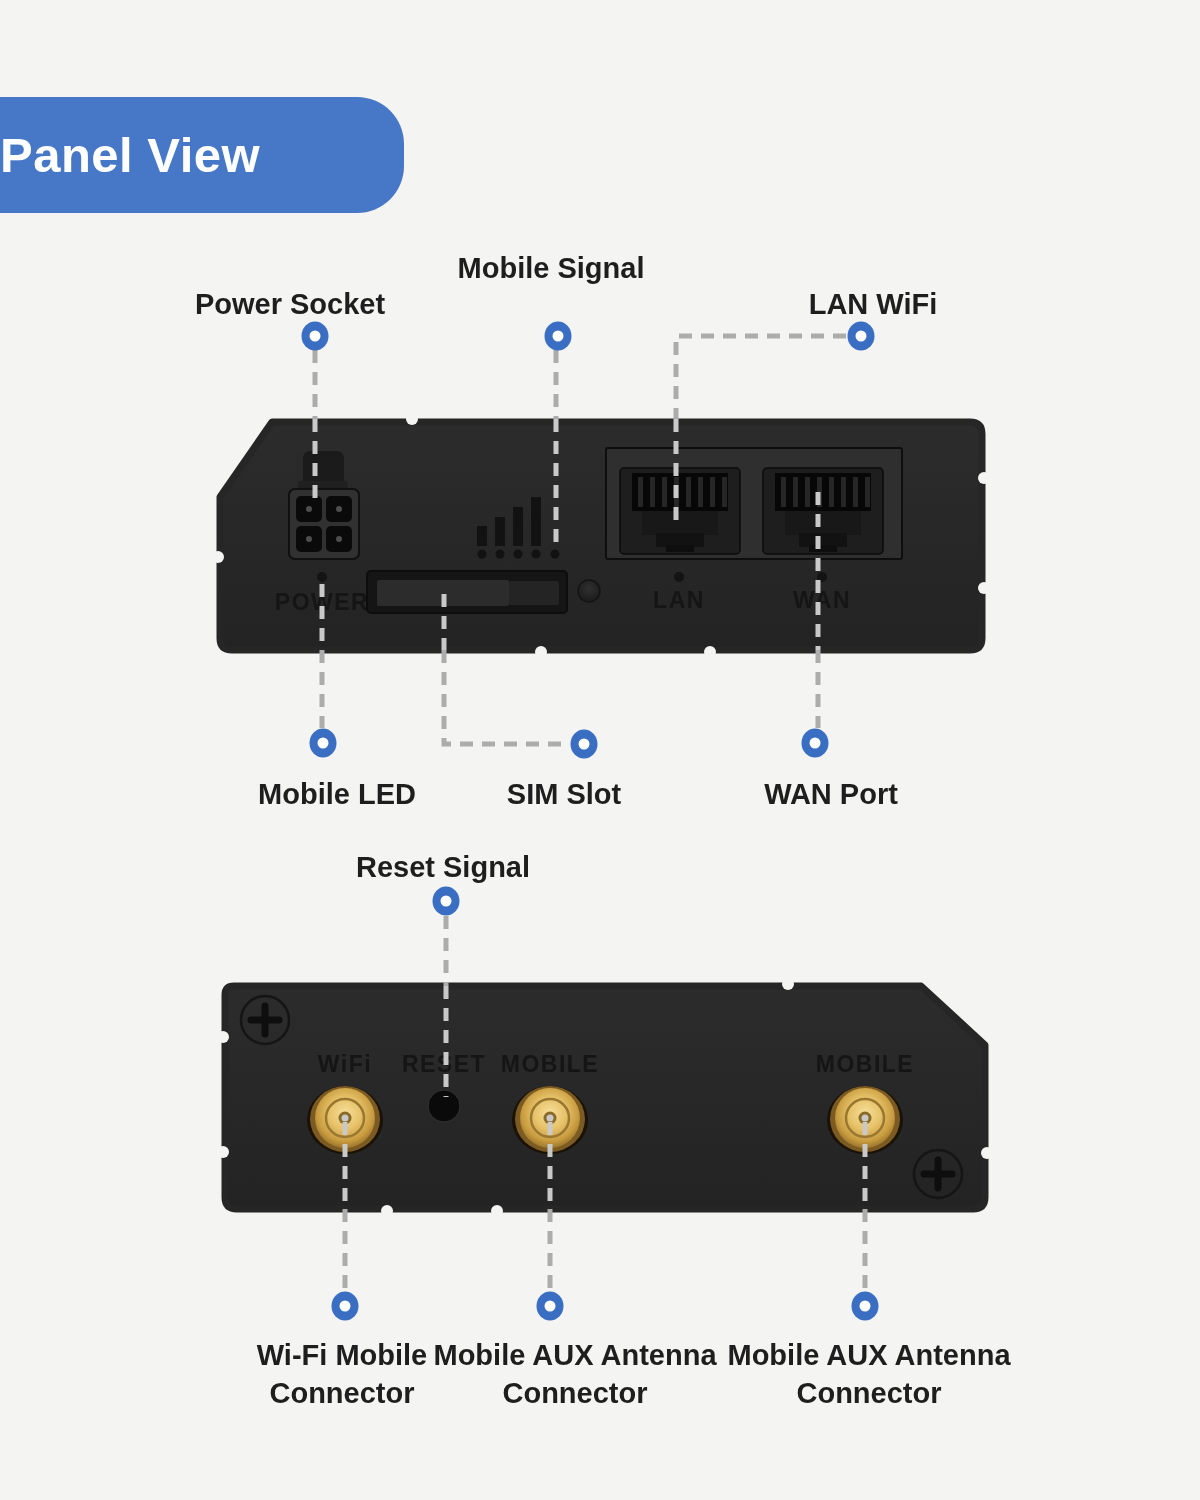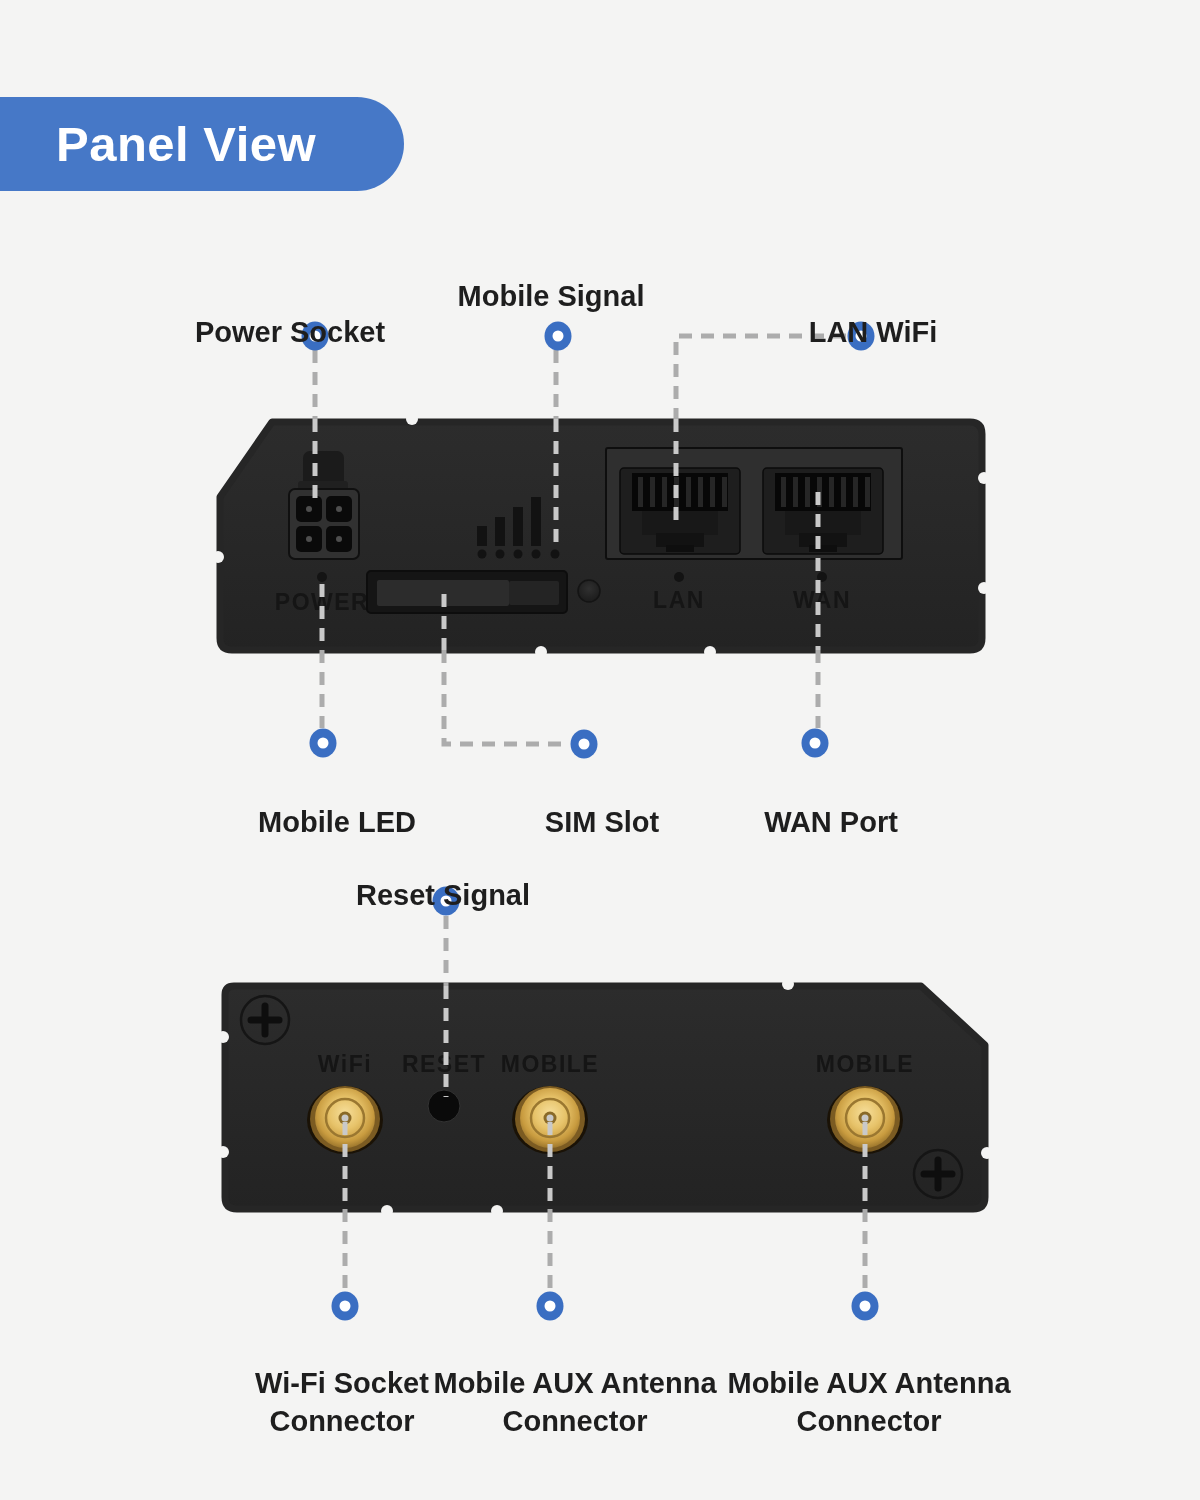--- a/index.html
+++ b/index.html
@@ -7,33 +7,33 @@
   .stage{
     position:relative;
     width:1200px;height:1500px;
     margin:0 auto;
     background:#F4F4F3;
     overflow:hidden;
     font-family:"Liberation Sans","DejaVu Sans",sans-serif;
   }
   .badge{
     position:absolute;left:0;top:97px;
-    width:404px;height:94px;
+    width:404px;height:116px;
     background:#4678C7;
     border-radius:0 47px 47px 0;
     display:flex;align-items:center;
-    padding-left:56px;box-sizing:border-box;
+    box-sizing:border-box;
     color:#ffffff;font-size:49px;font-weight:700;
     letter-spacing:0.5px;
   }
   .callout{
     position:absolute;
     transform:translateX(-50%);
     font-size:29px;font-weight:600;color:#1E1E1E;
-    white-space:nowrap;text-align:center;line-height:37px;margin-top:28px;
+    white-space:nowrap;text-align:center;line-height:37px;
   }
   .callout.two{line-height:38px;}
   svg{position:absolute;left:0;top:0;}
   .panel-text{font:700 23px "Liberation Sans","DejaVu Sans",sans-serif;fill:#151515;letter-spacing:1.5px;text-anchor:middle;}
   .dash-out{stroke:#ACACAC;stroke-width:5;fill:none;stroke-dasharray:13 9;}
   .dash-in{stroke:#C9C9C9;stroke-width:5;fill:none;stroke-dasharray:13 9;}
 </style>
 </head>
 <body>
 
@@ -283,28 +283,28 @@
   <div class="callout" style="left:290px;top:286px">Power Socket</div>
 
   <div class="callout two" style="left:551px;top:249px">
     <div>Mobile Signal</div>
   </div>
 
   <div class="callout" style="left:873px;top:286px">LAN WiFi</div>
 
   <div class="callout" style="left:337px;top:776px">Mobile LED</div>
 
-  <div class="callout" style="left:602px;top:776px">SIM Slot</div>
+  <div class="callout" style="left:564px;top:776px">SIM Slot</div>
 
   <div class="callout" style="left:831px;top:776px">WAN Port</div>
 
   <div class="callout" style="left:443px;top:849px">Reset Signal</div>
 
   <div class="callout two" style="left:342px;top:1336px">
-    <div>Wi-Fi Socket</div>
+    <div>Wi-Fi Mobile</div>
     <div>Connector</div>
   </div>
 
   <div class="callout two" style="left:575px;top:1336px">
     <div>Mobile AUX Antenna</div>
     <div>Connector</div>
   </div>
 
   <div class="callout two" style="left:869px;top:1336px">
     <div>Mobile AUX Antenna</div>

